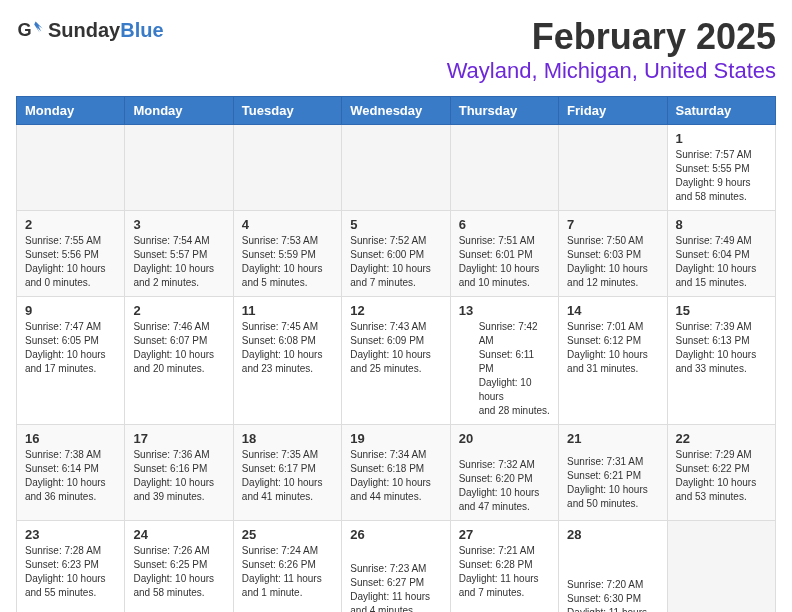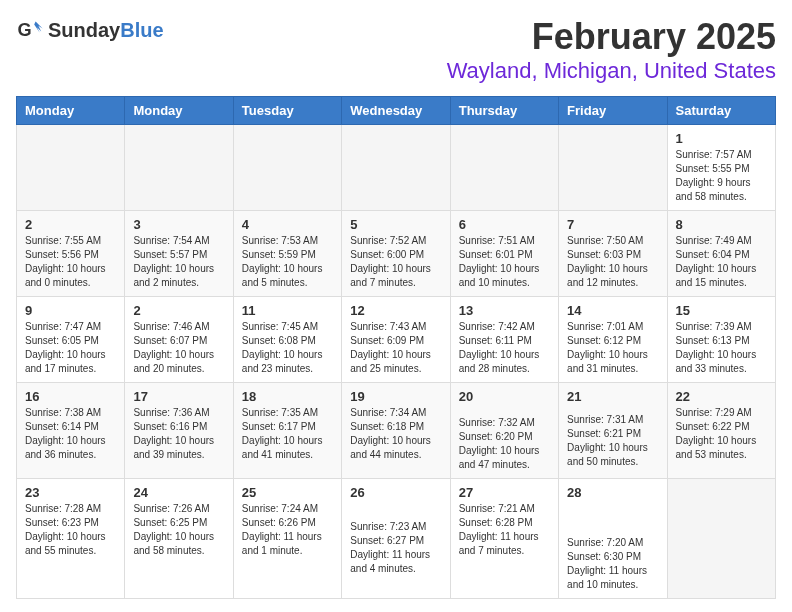--- a/index.html
+++ b/index.html
@@ -214,21 +214,21 @@
         </td>
         <td>
           <span class="day-num">12</span>
           <div class="day-info" style="white-space: pre-line;">Sunrise: 7:43 AM
 Sunset: 6:09 PM
 Daylight: 10 hours
 and 25 minutes.</div>
         </td>
         <td>
           <span class="day-num">13</span>
-          <div class="day-info" style="white-space: pre-line;">Sunrise: 7:42 AM
+          <div class="day-info" style="white-space: pre-line; margin-left: 20px;">Sunrise: 7:42 AM
 Sunset: 6:11 PM
 Daylight: 10 hours
 and 28 minutes.</div>
         </td>
         <td>
           <span class="day-num">14</span>
           <div class="day-info" style="white-space: pre-line;">Sunrise: 7:01 AM
 Sunset: 6:12 PM
 Daylight: 10 hours
 and 31 minutes.</div>

